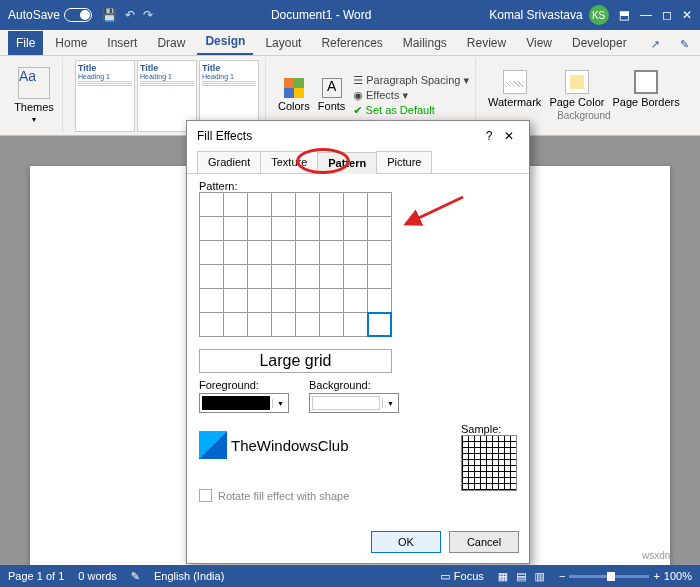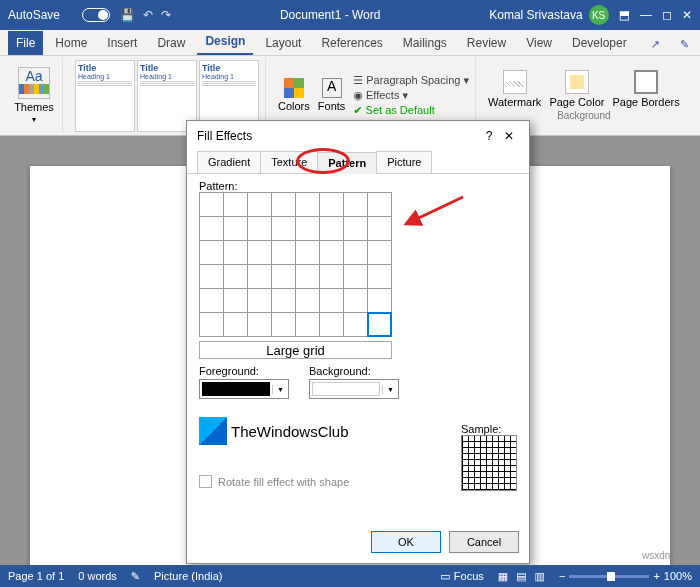--- a/index.html
+++ b/index.html
@@ -1,37 +1,37 @@
 <!DOCTYPE html>
 <html><head>
 <meta charset="utf-8">
 <style>
 * { box-sizing: border-box; font-family: "Segoe UI", sans-serif; }
 body { margin: 0; width: 700px; height: 587px; background: #e6e6e6; overflow: hidden; position: relative; font-size: 11px; }
 .titlebar { height: 30px; background: #2b579a; color: #fff; display: flex; align-items: center; padding: 0 8px; font-size: 12px; }
-.titlebar .autosave { display: flex; align-items: center; gap: 22px; margin-right: 10px; }
+.titlebar .autosave { display: flex; align-items: center; gap: 4px; margin-right: 10px; }
 .autosave-toggle { width: 28px; height: 14px; border: 1px solid #fff; border-radius: 7px; position: relative; }
 .autosave-toggle::after { content:""; position:absolute; right:1px; top:1px; width:10px; height:10px; border-radius:50%; background:#fff; }
 .titlebar .qat { display: flex; gap: 8px; }
 .titlebar .qat span { opacity: .8; }
 .titlebar .doc { flex: 1; text-align: center; }
 .titlebar .user { display: flex; align-items: center; gap: 6px; }
 .user-badge { width: 20px; height: 20px; background: #4caf50; border-radius: 50%; display: flex; align-items: center; justify-content: center; font-size: 10px; }
 .titlebar .win { display: flex; gap: 10px; margin-left: 10px; }
 .ribbon-tabs { height: 26px; background: #f3f2f1; display: flex; align-items: flex-end; padding: 0 8px; border-bottom: 1px solid #d0d0d0; gap: 4px; }
 .ribbon-tabs .tab { padding: 5px 8px; font-size: 12px; color: #444; cursor: pointer; }
 .ribbon-tabs .tab.file { background: #2b579a; color: #fff; }
 .ribbon-tabs .tab.active { border-bottom: 2px solid #2b579a; color: #2b579a; font-weight: 600; }
 .ribbon-tabs .spacer { flex: 1; }
 .share-icon { padding: 4px 8px; color: #2b579a; }
 .ribbon { height: 80px; background: #f3f2f1; border-bottom: 1px solid #c0c0c0; display: flex; align-items: center; padding: 2px 6px; gap: 6px; font-size: 11px; }
 .rgroup { display: flex; flex-direction: column; align-items: center; justify-content: center; height: 100%; border-right: 1px solid #e0e0e0; padding: 0 6px; }
 .rgroup.last { border-right: none; }
 .themes-btn { width: 44px; display: flex; flex-direction: column; align-items: center; gap: 2px; }
-.themes-swatch { width: 32px; height: 32px; border: 1px solid #bbb; display: flex; flex-direction: column; }
+.themes-swatch { width: 32px; height: 32px; border: 1px solid #bbb; display: flex; flex-direction: row; }
 .themes-swatch .aa { text-align: center; font-size: 14px; color: #2b579a; }
 .themes-swatch .bars { display: flex; height: 10px; }
 .themes-swatch .bars span { flex: 1; }
 .b1{background:#4472c4}.b2{background:#ed7d31}.b3{background:#a5a5a5}.b4{background:#ffc000}.b5{background:#5b9bd5}.b6{background:#70ad47}
 .styleset { display: flex; gap: 2px; }
 .styleset .cell { width: 60px; height: 72px; border: 1px solid #ccc; background: #fff; padding: 2px; font-size: 7px; overflow: hidden; }
 .styleset .cell .t { color: #2b579a; font-size: 9px; font-weight: 600; }
 .styleset .cell .h { color: #2b579a; font-size: 7px; }
 .styleset .cell .bar { height: 1px; background: #ccc; margin: 1px 0; }
 .vbtn { display: flex; flex-direction: column; align-items: center; text-align: center; line-height: 1.1; gap: 2px; }
@@ -64,21 +64,21 @@
 .lbl { font-size: 11px; text-decoration: underline; text-decoration-color: transparent; }
 .pattern-grid { display: grid; grid-template-columns: repeat(8, 23px); grid-template-rows: repeat(6, 23px); gap: 1px; border: 1px solid #999; background: #999; width: fit-content; }
 .pattern-grid .p { background: #fff; cursor: pointer; }
 .pattern-grid .p.sel { outline: 2px solid #0078d7; outline-offset: -1px; z-index: 1; }
 .pp1{background:#fff}.pp2{background-image:radial-gradient(#000 1px,transparent 1px);background-size:8px 8px}.pp3{background-image:radial-gradient(#000 1px,transparent 1px);background-size:6px 6px}.pp4{background-image:radial-gradient(#000 1px,transparent 1px);background-size:5px 5px}.pp5{background-image:radial-gradient(#000 1px,transparent 1px);background-size:4px 4px}.pp6{background-image:radial-gradient(#000 1px,transparent 1px);background-size:3px 3px}.pp7{background:repeating-linear-gradient(0deg,#000,#000 1px,#fff 1px,#fff 2px)}.pp8{background:repeating-linear-gradient(90deg,#000,#000 1px,#fff 1px,#fff 2px)}
 .pp9{background:repeating-linear-gradient(45deg,#000,#000 1px,#fff 1px,#fff 6px)}.pp10{background:repeating-linear-gradient(-45deg,#000,#000 1px,#fff 1px,#fff 6px)}.pp11{background:repeating-linear-gradient(45deg,#000,#000 1px,#fff 1px,#fff 4px)}.pp12{background:repeating-linear-gradient(-45deg,#000,#000 1px,#fff 1px,#fff 4px)}.pp13{background:repeating-linear-gradient(45deg,#000,#000 2px,#fff 2px,#fff 4px)}.pp14{background:repeating-linear-gradient(-45deg,#000,#000 2px,#fff 2px,#fff 4px)}.pp15{background:repeating-linear-gradient(45deg,#000,#000 3px,#fff 3px,#fff 5px)}.pp16{background:repeating-linear-gradient(-45deg,#000,#000 3px,#fff 3px,#fff 5px)}
 .pp17{background:repeating-linear-gradient(90deg,#000,#000 1px,#fff 1px,#fff 6px)}.pp18{background:repeating-linear-gradient(0deg,#000,#000 1px,#fff 1px,#fff 6px)}.pp19{background:repeating-linear-gradient(90deg,#000,#000 1px,#fff 1px,#fff 4px)}.pp20{background:repeating-linear-gradient(0deg,#000,#000 1px,#fff 1px,#fff 4px)}.pp21{background:repeating-linear-gradient(90deg,#000,#000 2px,#fff 2px,#fff 4px)}.pp22{background:repeating-linear-gradient(0deg,#000,#000 2px,#fff 2px,#fff 4px)}.pp23{background:repeating-linear-gradient(0deg,#000,#000 1px,transparent 1px,transparent 5px),repeating-linear-gradient(90deg,#000,#000 1px,#fff 1px,#fff 5px)}.pp24{background:repeating-linear-gradient(0deg,#000,#000 1px,transparent 1px,transparent 4px),repeating-linear-gradient(90deg,#000,#000 1px,#fff 1px,#fff 4px)}
 .pp25{background:repeating-linear-gradient(0deg,#000 0 1px,#fff 1px 3px,#000 3px 4px,#fff 4px 8px)}.pp26{background:repeating-linear-gradient(90deg,#000 0 1px,#fff 1px 3px,#000 3px 4px,#fff 4px 8px)}.pp27{background:repeating-linear-gradient(45deg,#000,#000 1px,transparent 1px,transparent 6px),repeating-linear-gradient(-45deg,#000,#000 1px,#fff 1px,#fff 6px)}.pp28{background:repeating-linear-gradient(45deg,#000,#000 1px,transparent 1px,transparent 4px),repeating-linear-gradient(-45deg,#000,#000 1px,#fff 1px,#fff 4px)}.pp29{background:repeating-linear-gradient(45deg,#000 0 2px,#fff 2px 8px)}.pp30{background:repeating-linear-gradient(0deg,#000,#000 1px,transparent 1px,transparent 6px),repeating-linear-gradient(90deg,#000,#000 1px,#fff 1px,#fff 12px)}.pp31{background:repeating-linear-gradient(0deg,#fff,#fff 3px,#000 3px,#000 4px),repeating-linear-gradient(90deg,transparent,transparent 6px,#000 6px,#000 7px)}.pp32{background:repeating-linear-gradient(45deg,#000 0 3px,#fff 3px 6px)}
 .pp33{background:radial-gradient(#000 40%,#fff 40%);background-size:5px 5px}.pp34{background:repeating-conic-gradient(#000 0 25%,#fff 0 50%) 0 0/6px 6px}.pp35{background:repeating-conic-gradient(#000 0 25%,#fff 0 50%) 0 0/4px 4px}.pp36{background:#000;background-image:radial-gradient(#fff 1px,transparent 1px);background-size:5px 5px}.pp37{background:repeating-linear-gradient(0deg,#000 0 1px,#fff 1px 3px)}.pp38{background:repeating-linear-gradient(90deg,#000 0 1px,#fff 1px 3px)}.pp39{background:repeating-linear-gradient(0deg,#000 0 2px,#fff 2px 3px)}.pp40{background:repeating-linear-gradient(90deg,#000 0 2px,#fff 2px 3px)}
 .pp41{background:repeating-conic-gradient(#fff 0 25%,#000 0 50%) 0 0/8px 8px}.pp42{background:repeating-linear-gradient(0deg,transparent 0 5px,#000 5px 6px),repeating-linear-gradient(90deg,#fff 0 2px,#000 2px 3px)}.pp43{background:repeating-linear-gradient(-45deg,#000 0 2px,#fff 2px 5px),repeating-linear-gradient(45deg,transparent 0 3px,#fff 3px 5px)}.pp44{background:repeating-linear-gradient(45deg,#000 0 1px,transparent 1px 6px),repeating-linear-gradient(-45deg,#000 0 1px,#fff 1px 6px)}.pp45{background:radial-gradient(circle,#fff 2px,#000 2px 3px,#fff 3px) 0 0/8px 8px}.pp46{background:repeating-conic-gradient(#000 0 25%,#fff 0 50%) 0 0/10px 10px}.pp47{background:repeating-linear-gradient(0deg,#000,#000 1px,transparent 1px,transparent 8px),repeating-linear-gradient(90deg,#000,#000 1px,#fff 1px,#fff 8px)}.pp48{background:repeating-linear-gradient(0deg,#000,#000 1px,transparent 1px,transparent 6px),repeating-linear-gradient(90deg,#000,#000 1px,#fff 1px,#fff 6px)}
-.pname { margin-top: 4px; border: 1px solid #aaa; background: #fff; height: 18px; display: flex; align-items: center; justify-content: center; font-size: 13px; width: 193px; }
+.pname { margin-top: 12px; border: 1px solid #aaa; background: #fff; height: 24px; display: flex; align-items: center; justify-content: center; font-size: 16px; width: 193px; }
 .colorrow { display: flex; gap: 20px; margin-top: 6px; }
 .colorrow .col { display: flex; flex-direction: column; gap: 2px; }
 .colorsel { width: 90px; height: 20px; border: 1px solid #888; background: #fff; display: flex; align-items: center; }
 .colorsel .sw { width: 68px; height: 14px; margin: 0 2px; }
 .fg .sw { background: #000; }
 .bg .sw { background: #fff; border: 1px solid #ccc; }
 .colorsel .arr { width: 16px; text-align: center; border-left: 1px solid #ccc; font-size: 8px; }
 .twc { display: flex; align-items: center; gap: 4px; margin-top: 18px; font-size: 15px; }
 .twc-logo { width: 28px; height: 28px; background: linear-gradient(135deg,#0af 0 50%,#06c 50% 100%); transform: rotate(0deg); }
 .sample-area { position: absolute; right: 12px; bottom: 72px; }
@@ -329,21 +329,21 @@
         <path d="M0,0 L6,3 L0,6 Z" fill="#d22"></path>
       </marker>
     </defs>
   <line x1="65" y1="5" x2="8" y2="32" stroke="#d22" stroke-width="3" marker-end="url(#ah)"></line>
 </svg>
 
 <div class="statusbar">
   <span>Page 1 of 1</span>
   <span>0 words</span>
   <span>✎</span>
-  <span>Picture (India)</span>
+  <span>English (India)</span>
   <span class="spacer"></span>
   <span>▭ <span>Focus</span></span>
   <div class="views">
     <span>▦</span>
     <span>▤</span>
     <span>▥</span>
   </div>
   <div class="zoom">
     <span>−</span>
     <div class="track"></div>

